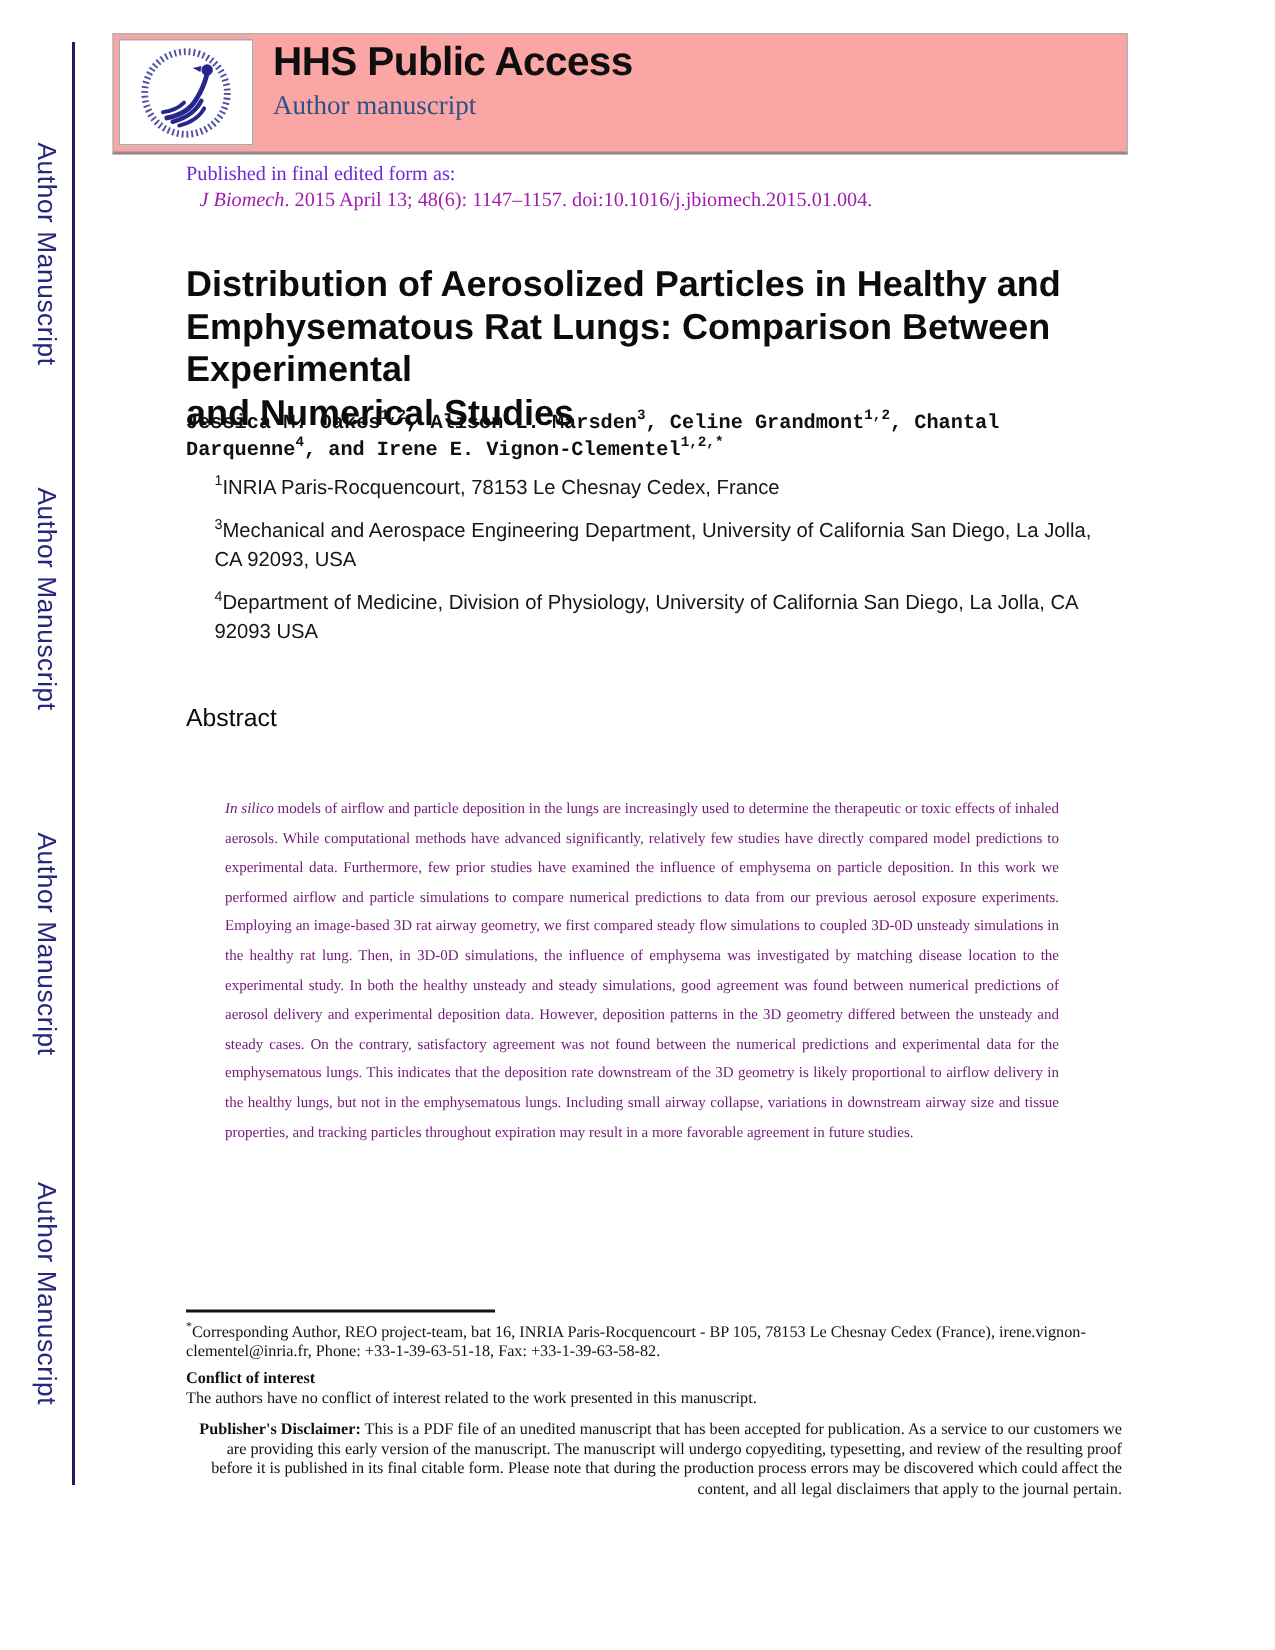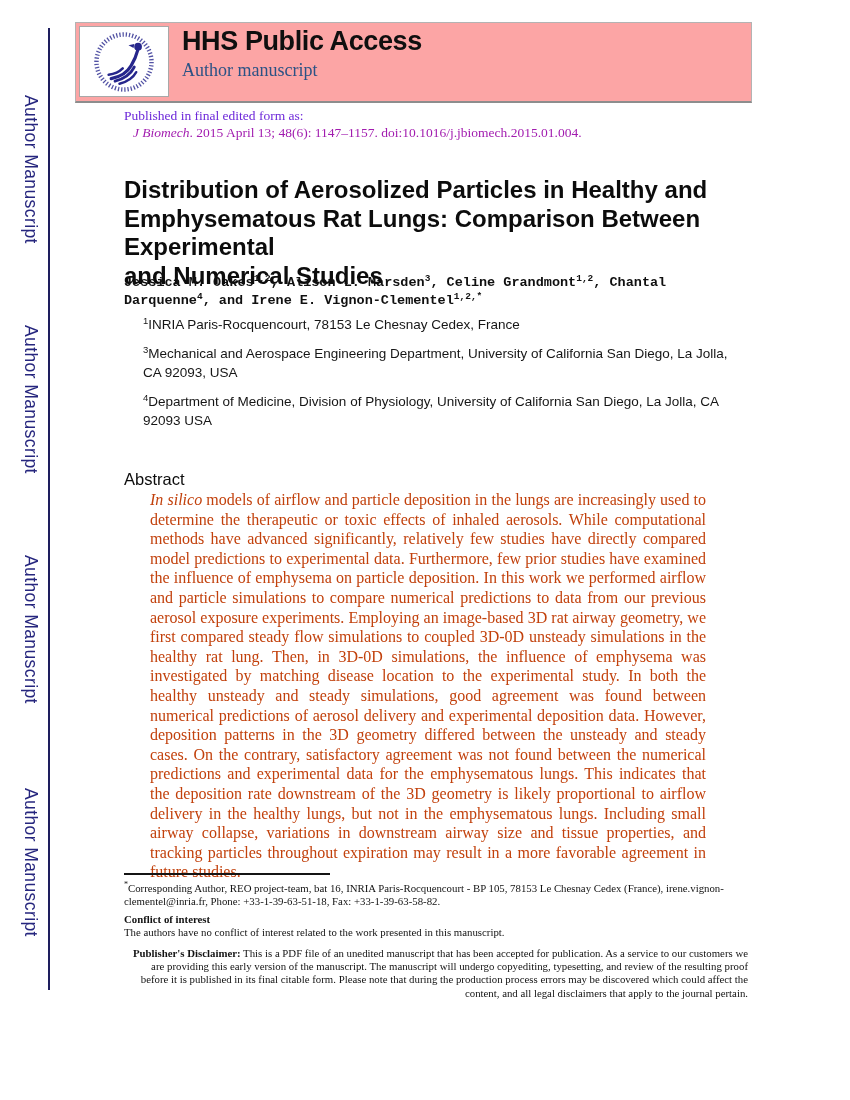--- a/index.html
+++ b/index.html
@@ -64,22 +64,22 @@
   }
   #affiliations p { margin:0 0 9px 0; }
 
   
   #abstract-heading {
     position:absolute; left:124px; top:470px;
     font-family:"Liberation Sans", sans-serif; font-weight:normal;
     font-size:16.5px; color:#0c0c0c;
   }
   #abstract-body {
-    position:absolute; left:150px; top:490px; width:556px;
-    font-size:16px; line-height:19.6px; text-align:justify; color:#c2410c;
+    position:absolute; left:150px; top:530px; width:556px;
+    font-size:10px; line-height:19.6px; text-align:justify; color:#701a75;
   }
 
   
   #footnotes {
     position:absolute; left:124px; top:873px; width:624px;
     font-size:10.8px; line-height:13.4px; color:#121212;
   }
   .fn-rule { width:206px; border-top:2px solid #141414; margin-bottom:7px; }
   .fn p { margin:0; }
   .fn sup { font-size:8px; vertical-align:super; line-height:0; }

